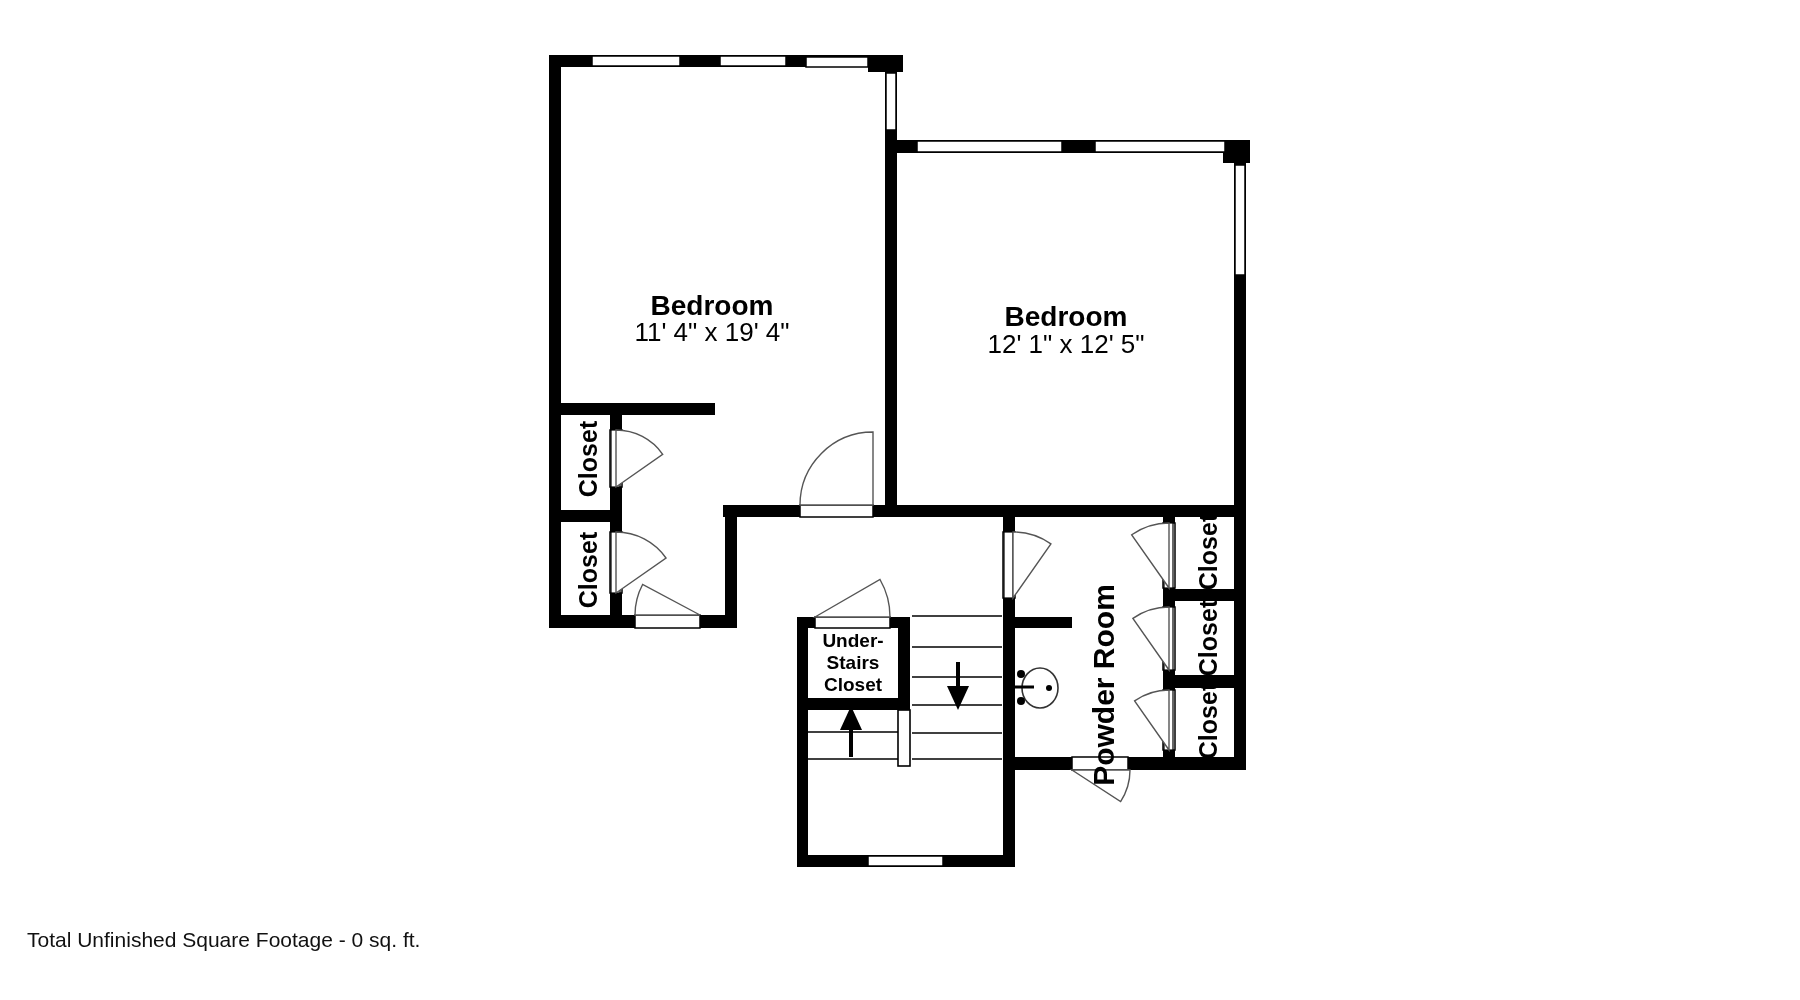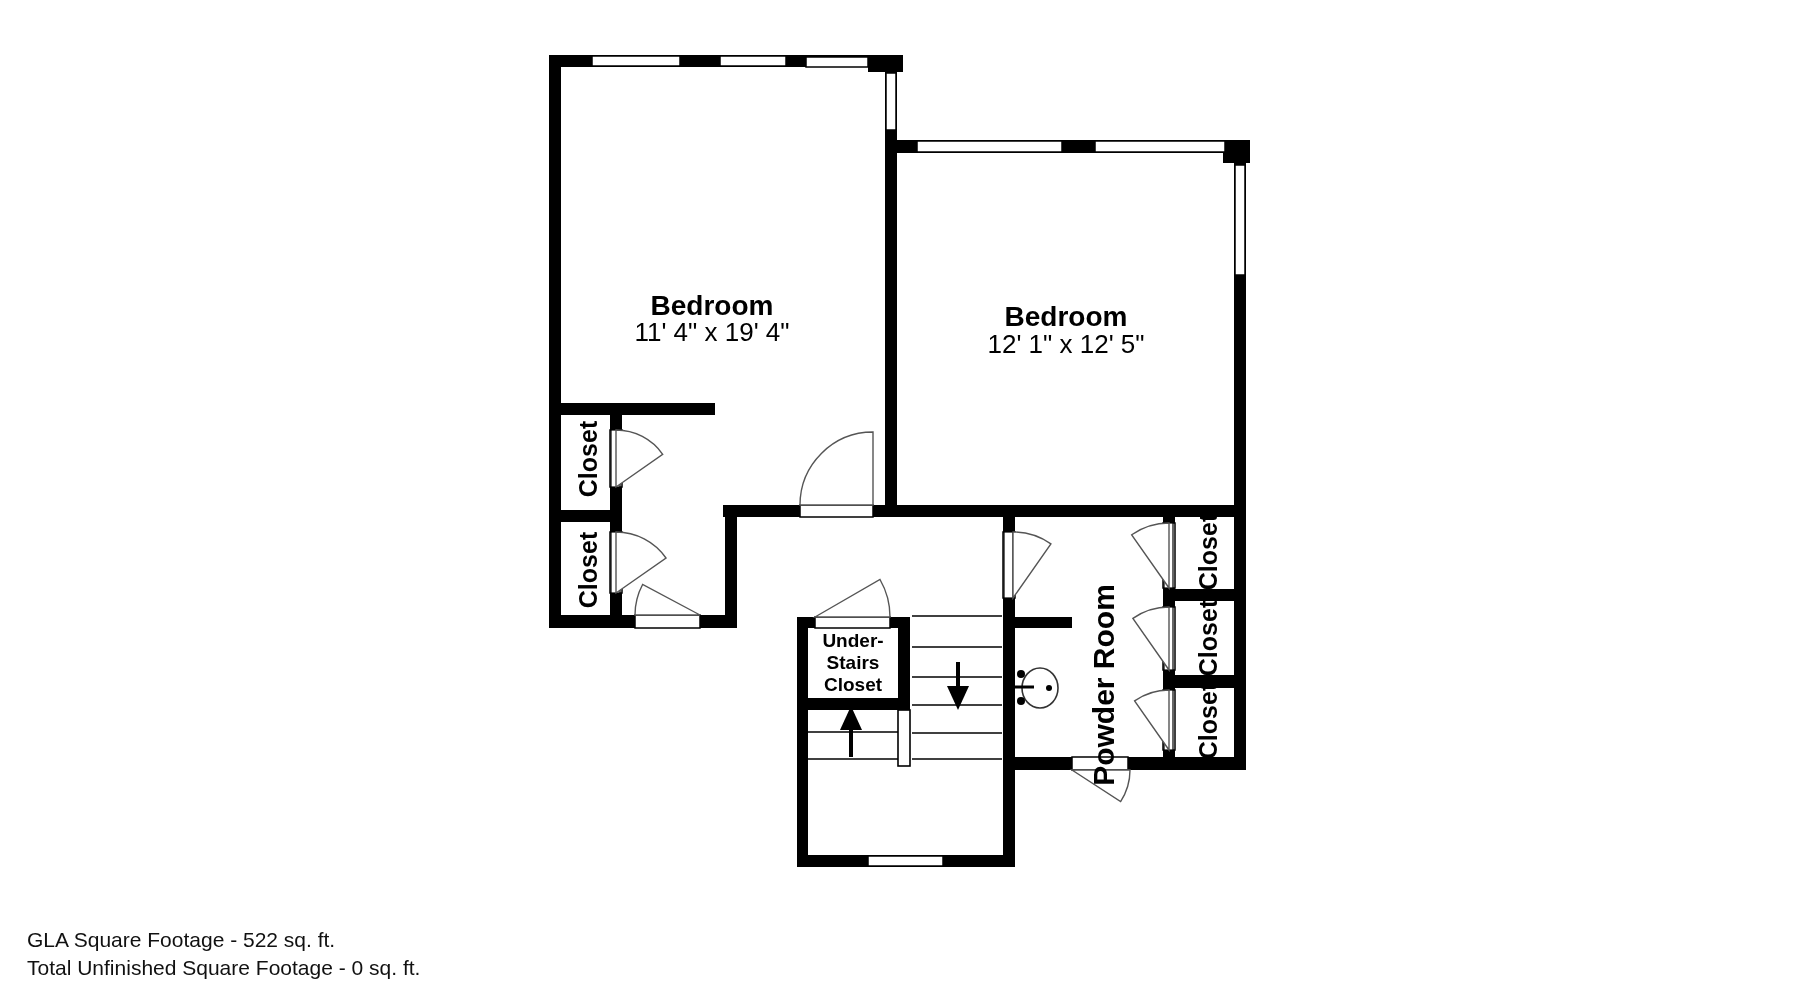--- a/index.html
+++ b/index.html
@@ -144,16 +144,15 @@
         <text x="1103" y="685" fill="#000000" font-size="30" font-weight="700" font-family="&quot;Liberation Sans&quot;, sans-serif" text-anchor="middle" dominant-baseline="central" transform="rotate(-90 1103 685)">Powder Room</text>
         <text x="1208" y="552" fill="#000000" font-size="25" font-weight="700" font-family="&quot;Liberation Sans&quot;, sans-serif" text-anchor="middle" dominant-baseline="central" transform="rotate(-90 1208 552)">Closet</text>
         <text x="1208" y="638" fill="#000000" font-size="25" font-weight="700" font-family="&quot;Liberation Sans&quot;, sans-serif" text-anchor="middle" dominant-baseline="central" transform="rotate(-90 1208 638)">Closet</text>
         <text x="1208" y="721" fill="#000000" font-size="25" font-weight="700" font-family="&quot;Liberation Sans&quot;, sans-serif" text-anchor="middle" dominant-baseline="central" transform="rotate(-90 1208 721)">Closet</text>
         <text x="853" y="640" fill="#000000" font-size="19" font-weight="700" font-family="&quot;Liberation Sans&quot;, sans-serif" text-anchor="middle" dominant-baseline="central">Under-</text>
         <text x="853" y="662" fill="#000000" font-size="19" font-weight="700" font-family="&quot;Liberation Sans&quot;, sans-serif" text-anchor="middle" dominant-baseline="central">Stairs</text>
         <text x="853" y="684" fill="#000000" font-size="19" font-weight="700" font-family="&quot;Liberation Sans&quot;, sans-serif" text-anchor="middle" dominant-baseline="central">Closet</text>
       </g>
     </svg>
   <div class="footer">
-    <div>GLA Square Footage - 522 sq. ft.</div>
     <div>Total Unfinished Square Footage - 0 sq. ft.</div>
   </div>
 </div>
 
 </body></html>

